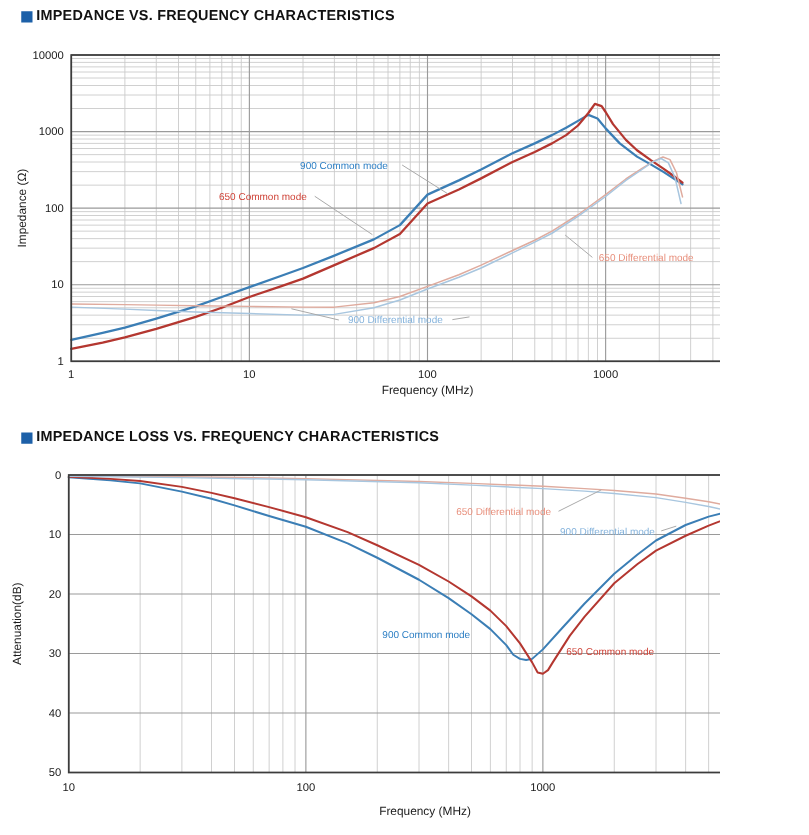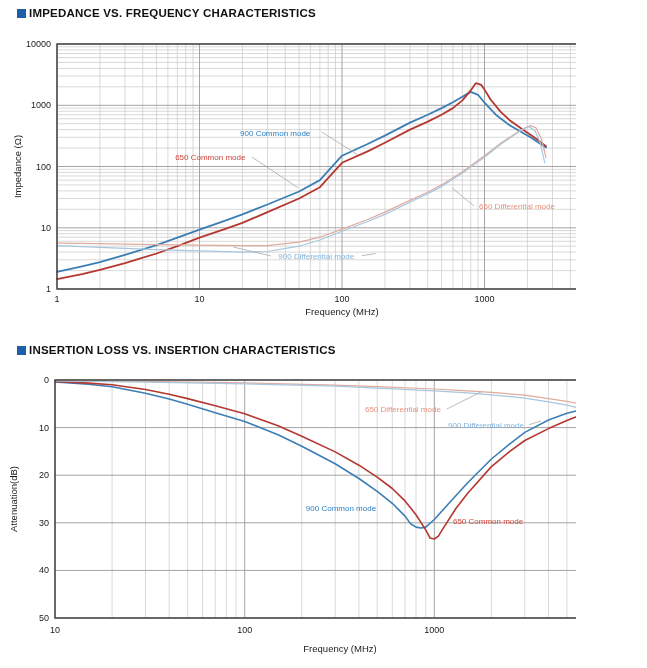--- a/index.html
+++ b/index.html
@@ -47,21 +47,21 @@
       <text x="210.3" y="159.8" text-anchor="middle" font-size="8" fill="#cf4439">650 Common mode</text>
       <polyline points="473.9,205.9 452.1,188.0" fill="none" stroke="#aaaaaa" stroke-width="0.8"></polyline>
       <text x="517.0" y="208.7" text-anchor="middle" font-size="8" fill="#e8907d">650 Differential mode</text>
       <polyline points="271.1,256.0 233.1,247.0" fill="none" stroke="#aaaaaa" stroke-width="0.8"></polyline>
       <polyline points="361.9,255.7 375.6,253.5" fill="none" stroke="#aaaaaa" stroke-width="0.8"></polyline>
       <text x="316.3" y="258.8" text-anchor="middle" font-size="8" fill="#85b3dc">900 Differential mode</text>
     </svg>
 
   <div class="section-title" style="top:344px">
     <span class="bullet" style="background: rgb(29, 96, 168);"></span>
-    <span>INSERTION LOSS VS. INSERTION CHARACTERISTICS</span>
+    <span>IMPEDANCE LOSS VS. FREQUENCY CHARACTERISTICS</span>
   </div>
 
   <svg id="chart1" width="647" height="668" viewBox="0 0 647 668">
       <path d="M112.1 380V618M145.5 380V618M169.2 380V618M187.6 380V618M202.6 380V618M215.3 380V618M226.3 380V618M236.0 380V618M301.8 380V618M335.2 380V618M358.9 380V618M377.2 380V618M392.3 380V618M405.0 380V618M416.0 380V618M425.7 380V618M491.4 380V618M524.8 380V618M548.5 380V618M566.9 380V618M581.9 380V618M594.6 380V618M605.6 380V618M615.3 380V618" stroke="#c9c9c9" stroke-width="0.7" fill="none"></path>
       <path d="M55.0 380V618M244.7 380V618M434.3 380V618M624.0 380V618M55 380.0H624M55 427.6H624M55 475.2H624M55 522.8H624M55 570.4H624M55 618.0H624" stroke="#9a9a9a" stroke-width="0.9" fill="none"></path>
       <polyline points="55.0,381.9 88.4,384.3 112.1,386.7 145.5,393.3 169.2,399.0 187.6,404.3 215.3,412.8 244.7,421.4 278.1,434.7 301.8,446.2 335.2,463.8 358.9,478.5 377.2,491.4 392.3,503.3 405.0,516.1 410.6,523.8 416.0,527.1 420.9,528.0 425.7,527.1 434.3,519.5 449.4,502.8 467.7,482.8 491.4,459.0 509.8,443.8 524.8,432.4 548.5,420.0 566.9,413.3 581.9,409.5 594.6,408.6 605.6,411.4 615.3,417.6 624.0,426.2" fill="none" stroke="#3b7eb5" stroke-width="1.6" stroke-linejoin="round" stroke-linecap="round"></polyline>
       <polyline points="55.0,381.4 88.4,383.1 112.1,384.8 145.5,389.5 169.2,394.3 187.6,398.6 215.3,405.7 244.7,413.8 278.1,425.7 301.8,436.2 335.2,451.9 358.9,465.2 377.2,477.1 392.3,488.5 405.0,500.9 416.0,514.7 425.7,529.9 430.1,538.0 434.3,539.0 438.4,536.1 442.2,529.9 455.9,508.5 467.7,493.3 491.4,466.6 509.8,451.4 524.8,440.5 548.5,428.6 566.9,420.5 581.9,414.7 594.6,409.5 600.3,406.7 605.6,404.8 610.6,404.3 615.3,405.7 619.8,409.0 624.0,412.8" fill="none" stroke="#b43730" stroke-width="1.6" stroke-linejoin="round" stroke-linecap="round"></polyline>
       <polyline points="55.0,380.7 145.5,381.4 244.7,382.9 335.2,385.2 377.2,386.7 434.3,389.0 467.7,390.9 491.4,392.4 524.8,395.2 548.5,398.6 566.9,401.4 581.9,404.3 594.6,407.6 600.3,410.9 605.6,418.1 615.3,432.4 624.0,444.7" fill="none" stroke="#dfab9e" stroke-width="1.2" stroke-linejoin="round" stroke-linecap="round"></polyline>
       <polyline points="55.0,381.0 145.5,382.1 244.7,383.8 335.2,386.2 377.2,388.1 434.3,390.9 467.7,392.9 491.4,394.8 524.8,398.1 548.5,401.9 566.9,405.2 581.9,408.6 588.5,410.0 594.6,410.5 600.3,411.9 605.6,416.2 615.3,428.6 624.0,440.0" fill="none" stroke="#a8c6df" stroke-width="1.2" stroke-linejoin="round" stroke-linecap="round"></polyline>
       <rect x="55" y="380" width="569" height="238" fill="none" stroke="#3c3c3c" stroke-width="1.4"></rect>

